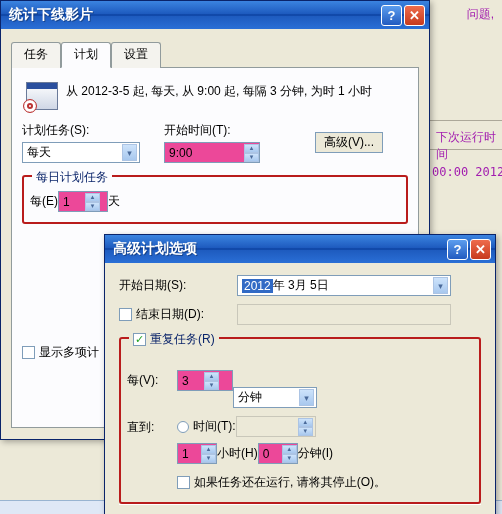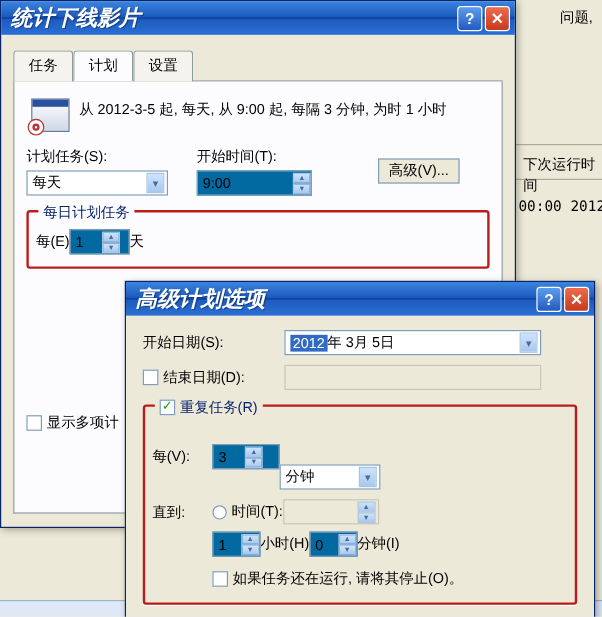--- a/index.html
+++ b/index.html
@@ -21,21 +21,21 @@
   }
   .titlebar {
     height: 28px;
     background: linear-gradient(to bottom, #3b84e0 0%, #1e5bbf 45%, #0a3f9e 50%, #1e5bbf 55%, #2a6fd6 100%);
     display: flex;
     align-items: center;
     padding: 0 4px 0 8px;
     color: #fff;
     font-weight: bold;
   }
-  .titlebar .title { flex: 1; font-size: 18px; text-shadow: 1px 1px 0 rgba(0,0,0,0.3); font-style: italic;}
+  .titlebar .title { flex: 1; font-size: 14px; text-shadow: 1px 1px 0 rgba(0,0,0,0.3);}
   .titlebar .tbtn {
     width: 21px; height: 21px; margin-left: 2px;
     border: 1px solid #fff; border-radius: 3px;
     background: linear-gradient(#5c9dee,#225bc0);
     color:#fff; font-size: 13px; font-weight: bold;
     display:flex; align-items:center; justify-content:center;
     font-family: Arial, sans-serif;
   }
   .titlebar .tbtn.close { background: linear-gradient(#ee6c4d,#c73a1d); }
   .body { padding: 8px 10px; }
@@ -109,21 +109,21 @@
     padding: 14px 6px 10px;
     margin-top: 12px;
     position:relative;
   }
   .groupbox .legend {
     position:absolute; top:-8px; left:8px;
     background:#fcfcfe; padding: 0 4px;
     color:#0a246a;
   }
   .spin {
-    height:21px; border:1px solid #7f9db9; background:#0369a1;
+    height:21px; border:1px solid #7f9db9; background:#ec4899;
     display:flex; align-items:center;
   }
   .spin .num { width:26px; text-align:left; padding-left:4px; }
   .spin .arrows { display:flex; flex-direction:column; }
   .spin .arrows div {
     width:15px; height:9px;
     background: linear-gradient(#cde3fb,#a8c8ee);
     border:1px solid #acc4e4; font-size:7px;
     display:flex;align-items:center;justify-content:center;color:#4a6a9a;
   }
@@ -132,21 +132,21 @@
     width:13px;height:13px;border:1px solid #7f9db9;background:#fff;
     display:flex;align-items:center;justify-content:center;font-size:11px;color:#21a121;line-height:1;
   }
   .radio { display:inline-flex; align-items:center; gap:4px;}
   .radio .dot {
     width:12px;height:12px;border:1px solid #7f9db9;background:#fff;border-radius:50%;
     display:flex;align-items:center;justify-content:center;
   }
   .radio .dot.on::after { content:"";width:5px;height:5px;border-radius:50%;background:#3a7b1f;}
   
-  .backfrag { position:absolute; color:#000000; }
+  .backfrag { position:absolute; color:#a21caf; }
   .datepicker {
     width:214px; height:21px;
     border:1px solid #7f9db9; background:#fff;
     display:flex; align-items:center; padding:0 2px 0 4px;
   }
   .datepicker .sel { background:#316ac5; color:#fff; padding:0 2px;}
   .hr-row {
     display:flex; gap:6px; justify-content:flex-end;
     padding: 10px 4px 4px; border-top:1px solid #fff;
   }

